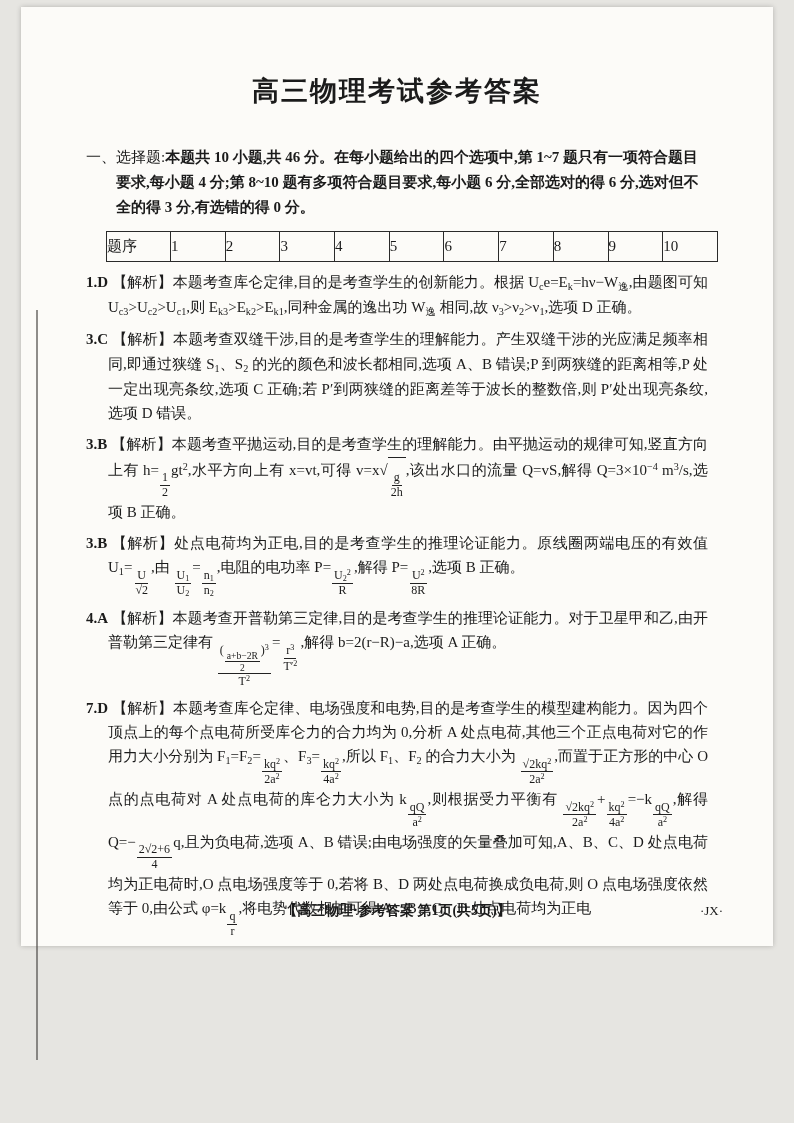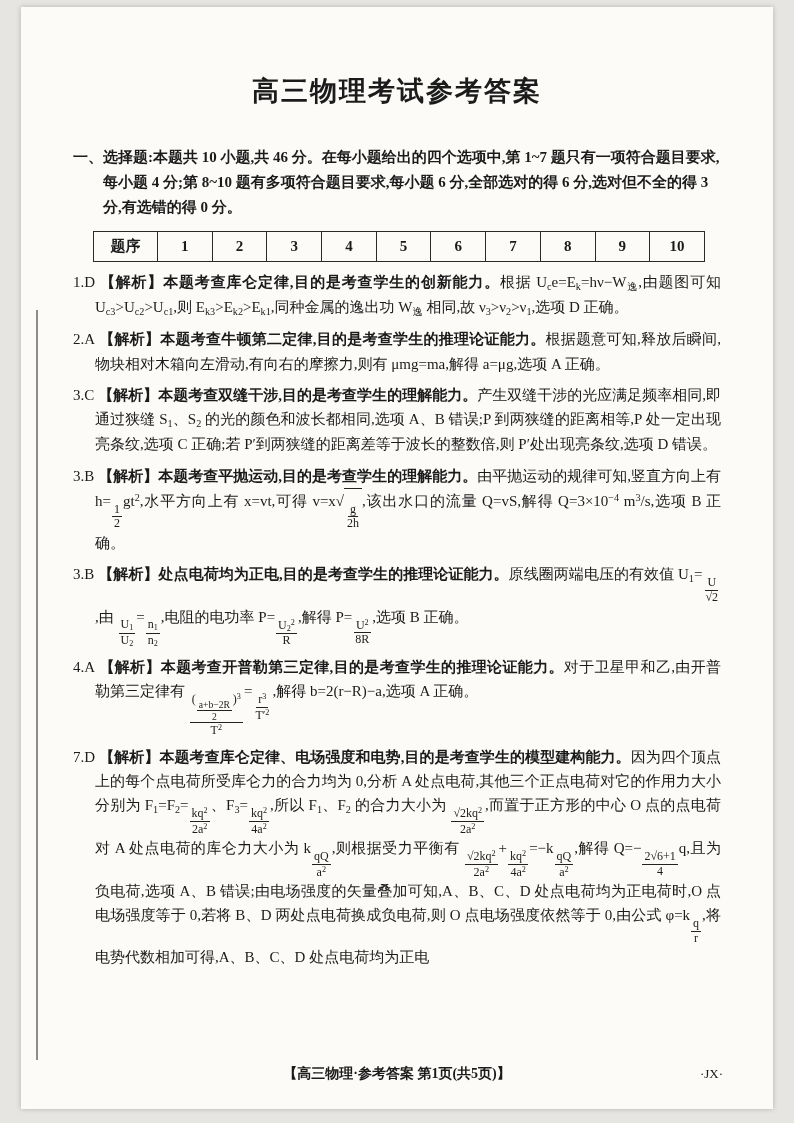--- a/index.html
+++ b/index.html
@@ -10,48 +10,48 @@
     font-family:"Liberation Serif", serif;
     color:#1b1b1b;
     overflow:hidden;
   }
   .scan { position:absolute; inset:0; background:#e6e5e1; }
   .artifact-line {
     position:absolute; left:36px; top:310px; width:2px; height:750px;
     background:#55524e; opacity:.65; z-index:3;
   }
   .page {
-    position:absolute; left:21px; top:7px; width:752px; height:1102px;
+    position:absolute; left:21px; top:7px; width:752px; height:939px;
     background:#fcfbf8; box-shadow:0 0 5px rgba(0,0,0,.22);
-    padding:0 52px; overflow:hidden;
+    padding:0 65px; overflow:hidden;
   }
   h1.title {
     margin-top:66px; text-align:center;
     font-size:27px; font-weight:bold; letter-spacing:2px;
   }
   .intro {
     margin-top:36px; font-size:15px; font-weight:bold; line-height:1.65;
     padding-left:30px; text-indent:-30px;
   }
   table.answers {
     margin:12px 0 0 20px; border-collapse:collapse; table-layout:fixed;
     width:612px; font-size:15px;
   }
   table.answers th, table.answers td {
-    border:1px solid #2a2a2a; height:30px; text-align:center;
-    font-weight:bold; padding:0;
+    border:1px solid #2a2a2a; height:30px; text-align:left;
+    font-weight:normal; padding:0;
   }
   table.answers .rowhead { width:64px; }
   .expl { margin-top:8px; }
   .item {
     font-size:15px; line-height:1.62; margin-top:7px;
     padding-left:22px; text-indent:-22px; text-align:justify;
   }
-  .item .num { margin-right:4px; }
-  .b { font-weight:bold; }
+  .item .num { margin-right:4px;font-weight:bold; }
+  .b { font-weight:normal; }
   sub { font-size:.68em; vertical-align:-0.25em; }
   sup { font-size:.68em; vertical-align:0.45em; }
   .frac {
     display:inline-flex; flex-direction:column; align-items:center;
     vertical-align:-0.55em; line-height:1.15; font-size:.8em;
     margin:0 1px; text-align:center; text-indent:0;
   }
   .frac > b { font-weight:inherit; border-bottom:1px solid #222; padding:0 2px; display:block; }
   .frac > i { font-style:inherit; display:block; padding:0 2px; }
   .ov { display:inline-block; border-top:1px solid #222; text-indent:0; }
@@ -86,21 +86,20 @@
         <td>7</td>
         <td>8</td>
         <td>9</td>
         <td>10</td>
       </tr>
     </tbody>
       </table>
 
     <div class="expl">
       <p class="item"><span class="num">1.D</span><span class="b">【解析】本题考查库仑定律,目的是考查学生的创新能力。</span><span>根据 U<sub>c</sub>e=E<sub>k</sub>=hν−W<sub>逸</sub>,由题图可知 U<sub>c3</sub>&gt;U<sub>c2</sub>&gt;U<sub>c1</sub>,则 E<sub>k3</sub>&gt;E<sub>k2</sub>&gt;E<sub>k1</sub>,同种金属的逸出功 W<sub>逸</sub> 相同,故 ν<sub>3</sub>&gt;ν<sub>2</sub>&gt;ν<sub>1</sub>,选项 D 正确。</span></p>
-      <p class="item"><span class="num">2.A</span><span class="b">【解析】本题考查牛顿第二定律,目的是考查学生的推理论证能力。</span><span>根据题意可知,释放后瞬间,物块相对木箱向左滑动,有向右的摩擦力,则有 μmg=ma,解得 a=μg,选项 A 正确。</span></p>
       <p class="item"><span class="num">3.C</span><span class="b">【解析】本题考查双缝干涉,目的是考查学生的理解能力。</span><span>产生双缝干涉的光应满足频率相同,即通过狭缝 S<sub>1</sub>、S<sub>2</sub> 的光的颜色和波长都相同,选项 A、B 错误;P 到两狭缝的距离相等,P 处一定出现亮条纹,选项 C 正确;若 P′到两狭缝的距离差等于波长的整数倍,则 P′处出现亮条纹,选项 D 错误。</span></p>
       <p class="item"><span class="num">3.B</span><span class="b">【解析】本题考查平抛运动,目的是考查学生的理解能力。</span><span>由平抛运动的规律可知,竖直方向上有 h=<span class="frac">
               <b>1</b>
               <i>2</i>
             </span>gt<sup>2</sup>,水平方向上有 x=vt,可得 v=x√<span class="ov"><span class="frac">
                 <b>g</b>
                 <i>2h</i>
               </span></span>,该出水口的流量 Q=vS,解得 Q=3×10<sup>−4</sup> m<sup>3</sup>/s,选项 B 正确。</span></p>
       <p class="item"><span class="num">3.B</span><span class="b">【解析】处点电荷均为正电,目的是考查学生的推理论证能力。</span><span>原线圈两端电压的有效值 U<sub>1</sub>=<span class="frac">
               <b>U</b>
@@ -143,21 +142,21 @@
             </span>,则根据受力平衡有 <span class="frac">
               <b>√2kq<sup>2</sup></b>
               <i>2a<sup>2</sup></i>
             </span>+<span class="frac">
               <b>kq<sup>2</sup></b>
               <i>4a<sup>2</sup></i>
             </span>=−k<span class="frac">
               <b>qQ</b>
               <i>a<sup>2</sup></i>
             </span>,解得 Q=−<span class="frac">
-              <b>2√6+1</b>
+              <b>2√2+6</b>
               <i>4</i>
             </span>q,且为负电荷,选项 A、B 错误;由电场强度的矢量叠加可知,A、B、C、D 处点电荷均为正电荷时,O 点电场强度等于 0,若将 B、D 两处点电荷换成负电荷,则 O 点电场强度依然等于 0,由公式 φ=k<span class="frac">
               <b>q</b>
               <i>r</i>
             </span>,将电势代数相加可得,A、B、C、D 处点电荷均为正电</span></p>
     </div>
 
     <div class="footer">
       <span>【高三物理·参考答案 第1页(共5页)】</span>
       <span class="jx">·JX·</span>

